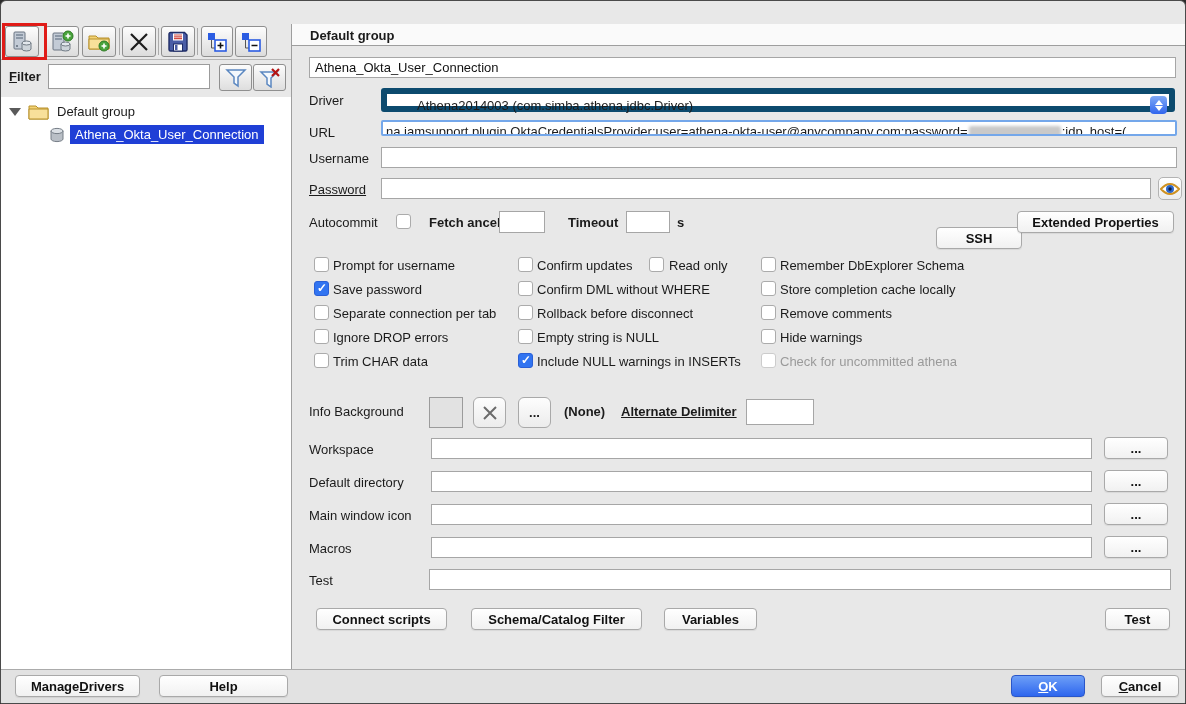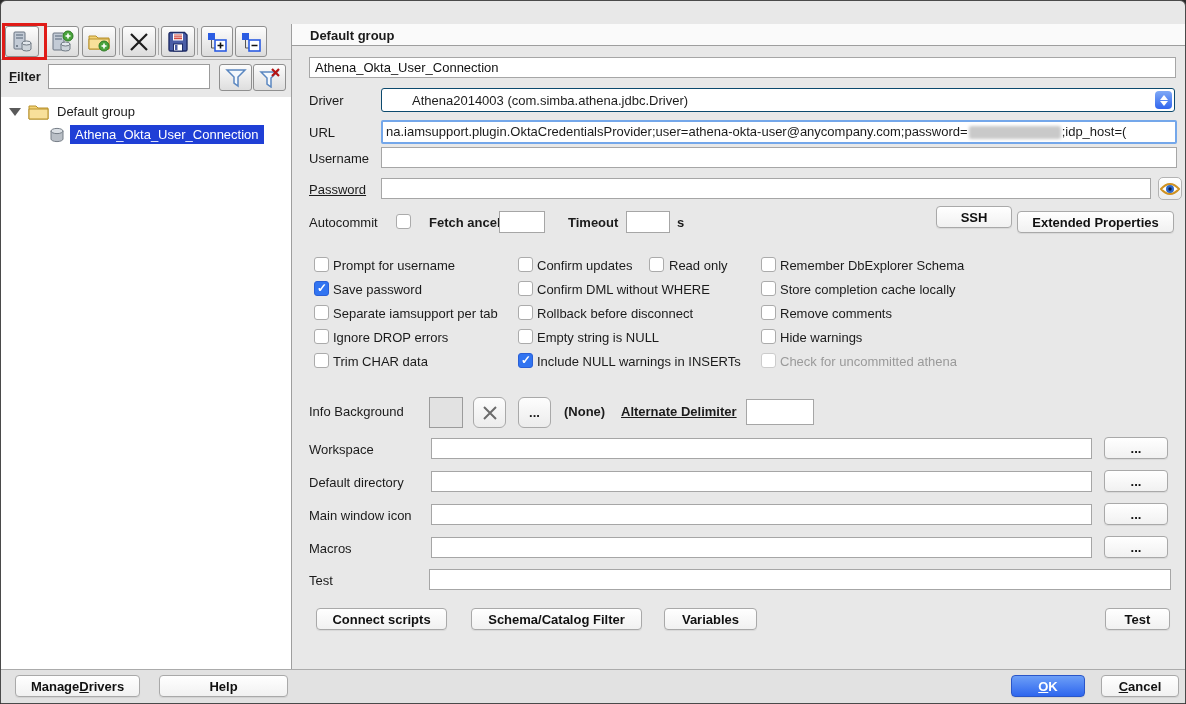--- a/index.html
+++ b/index.html
@@ -44,28 +44,28 @@
   #rp-header-strip { position:absolute; left:0; top:0; width:895px; height:22px; background:#fafafa; border-bottom:1px solid #9e9e9e; }
   #rp-header { position:absolute; left:18px; top:4px; font-weight:bold; }
   .label { position:absolute; color:#1b1b1b; }
   .field { position:absolute; background:#fff; border:1px solid #a6a6a6; padding:0 5px; font:13px "Liberation Sans",sans-serif; color:#111; }
   .btn {
     position:absolute; background:linear-gradient(#ffffff,#f1f1f1); border:1px solid #a9a9a9; border-radius:4px;
     font:bold 13px "Liberation Sans",sans-serif; color:#111; display:flex; align-items:center; justify-content:center;
     box-shadow:0 1px 1px rgba(0,0,0,.07);
   }
   
-  #driver-combo { position:absolute; left:89px; top:64px; width:794px; height:24px; background:#fff; border:1px solid #0c4a6e; border-radius:3px; }
+  #driver-combo { position:absolute; left:89px; top:64px; width:794px; height:24px; background:#fff; border:6px solid #0c4a6e; border-radius:3px; }
   #driver-combo .txt { position:absolute; left:30px; top:4px; white-space:nowrap; }
   #driver-stepper { position:absolute; right:2px; top:2px; width:17px; height:18px; border-radius:4px; background:linear-gradient(#7fa9f6,#3165ee); display:flex; flex-direction:column; align-items:center; justify-content:center; gap:1px; }
   #driver-stepper i { width:0; height:0; border-left:4px solid transparent; border-right:4px solid transparent; }
   #driver-stepper .up { border-bottom:5px solid #fff; }
   #driver-stepper .dn { border-top:5px solid #fff; }
   
-  #url-field { position:absolute; left:89px; top:96px; width:796px; height:24px; background:#fff; border:2px solid #74a7ea; border-radius:2px; overflow:hidden; white-space:nowrap; padding:2px 3px; }
+  #url-field { position:absolute; left:89px; top:96px; width:796px; height:16px; background:#fff; border:2px solid #74a7ea; border-radius:2px; overflow:hidden; white-space:nowrap; padding:2px 3px; }
   #url-redacted { display:inline-block; width:92px; height:13px; background:#c9c9c9; border-radius:2px; filter:blur(1.5px); vertical-align:middle; margin:0 1px; }
   
   .cb { position:absolute; width:15px; height:15px; background:#fff; border:1px solid #ababab; border-radius:3px; }
   .cb.checked { background:#3174f1; border-color:#2a5fd6; }
   .cb.checked::after { content:"✓"; position:absolute; left:2px; top:-1px; color:#fff; font-size:12px; font-weight:bold; }
   .cb.disabled { border-color:#cccccc; }
   .cb-label { position:absolute; white-space:nowrap; }
   .cb-label.disabled { color:#9a9a9a; }
   
   #eye-btn { position:absolute; left:866px; top:153px; width:24px; height:23px; border:1px solid #b3b3b3; border-radius:5px; background:linear-gradient(#ffffff,#ededed); display:flex; align-items:center; justify-content:center; }
@@ -238,29 +238,29 @@
       </span>
     </div>
 
     <div class="label" style="left:17px; top:191px;">Autocommit</div>
     <span class="cb" style="left:104px; top:190px;"></span>
     <div class="label" style="left:137px; top:191px; font-weight:bold;">Fetch ancel</div>
     <input class="field" style="left: 207px; top: 187px; width: 46px; height: 22px;" value="">
     <div class="label" style="left:276px; top:191px; font-weight:bold;">Timeout</div>
     <input class="field" style="left: 334px; top: 187px; width: 44px; height: 22px;" value="">
     <div class="label" style="left:385px; top:191px; font-weight:bold;">s</div>
-    <div class="btn" style="left:644px; top:182px; width:76px; height:22px;">SSH</div>
+    <div class="btn" style="left:644px; top:203px; width:86px; height:22px;">SSH</div>
     <div class="btn" style="left:725px; top:187px; width:157px; height:22px;">Extended Properties</div>
 
     <span class="cb" style="left:22px; top:233px;"></span>
     <span class="cb-label" style="left:41px; top:234px;">Prompt for username</span>
     <span class="cb checked" style="left:22px; top:257px;"></span>
     <span class="cb-label" style="left:41px; top:258px;">Save password</span>
     <span class="cb" style="left:22px; top:281px;"></span>
-    <span class="cb-label" style="left:41px; top:282px;">Separate iamsupport per tab</span>
+    <span class="cb-label" style="left:41px; top:282px;">Separate connection per tab</span>
     <span class="cb" style="left:22px; top:305px;"></span>
     <span class="cb-label" style="left:41px; top:306px;">Ignore DROP errors</span>
     <span class="cb" style="left:22px; top:329px;"></span>
     <span class="cb-label" style="left:41px; top:330px;">Trim CHAR data</span>
 
     <span class="cb" style="left:226px; top:233px;"></span>
     <span class="cb-label" style="left:245px; top:234px;">Confirm updates</span>
     <span class="cb" style="left:357px; top:233px;"></span>
     <span class="cb-label" style="left:377px; top:234px;">Read only</span>
     <span class="cb" style="left:226px; top:257px;"></span>

